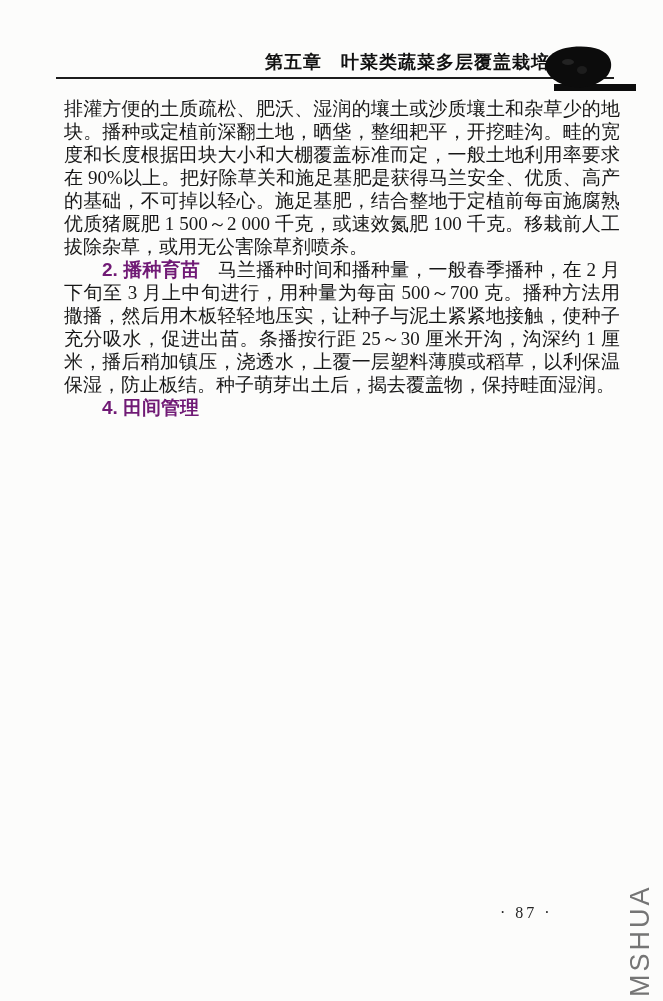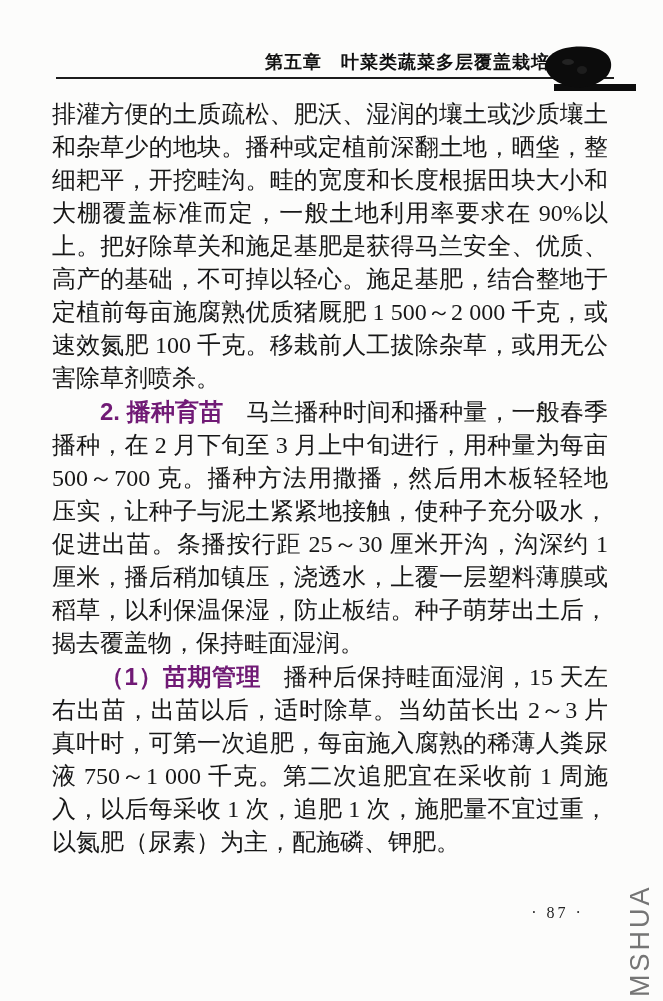--- a/index.html
+++ b/index.html
@@ -43,24 +43,24 @@
     top: 42px;
     left: 538px;
     width: 100px;
     height: 54px;
   }
 
   
   .body-text {
     position: absolute;
     top: 97px;
-    left: 52px;
+    left: 64px;
     width: 556px;
-    font-size: 24px;
-    line-height: 33px;
+    font-size: 19px;
+    line-height: 23px;
     text-align: justify;
     color: #171717;
   }
   .para {
     margin: 0;
     text-indent: 2em;
   }
   .para.no-indent {
     text-indent: 0;
   }
@@ -72,21 +72,20 @@
   .lead:not(:empty) {
     margin-right: 0.95em;
   }
 
   
   .page-number {
     position: absolute;
     top: 904px;
     left: 500px;
     width: 115px;
-    text-align: center;
     font-size: 16px;
     letter-spacing: 3px;
     color: #242424;
   }
   .watermark {
     position: absolute;
     left: 586px;
     top: 924px;
     width: 112px;
     height: 34px;
@@ -116,21 +115,21 @@
   </svg>
 
   <div class="body-text">
     <p class="para no-indent">
       <span class="lead"></span><span>排灌方便的土质疏松、肥沃、湿润的壤土或沙质壤土和杂草少的地块。播种或定植前深翻土地，晒垡，整细耙平，开挖畦沟。畦的宽度和长度根据田块大小和大棚覆盖标准而定，一般土地利用率要求在 90%以上。把好除草关和施足基肥是获得马兰安全、优质、高产的基础，不可掉以轻心。施足基肥，结合整地于定植前每亩施腐熟优质猪厩肥 1 500～2 000 千克，或速效氮肥 100 千克。移栽前人工拔除杂草，或用无公害除草剂喷杀。</span>
     </p>
     <p class="para">
       <span class="lead">2. 播种育苗</span><span>马兰播种时间和播种量，一般春季播种，在 2 月下旬至 3 月上中旬进行，用种量为每亩 500～700 克。播种方法用撒播，然后用木板轻轻地压实，让种子与泥土紧紧地接触，使种子充分吸水，促进出苗。条播按行距 25～30 厘米开沟，沟深约 1 厘米，播后稍加镇压，浇透水，上覆一层塑料薄膜或稻草，以利保温保湿，防止板结。种子萌芽出土后，揭去覆盖物，保持畦面湿润。</span>
     </p>
     <p class="para">
-      <span class="lead">（1）苗期管理</span><span>播种后保持畦面湿润，15 天左右出苗，出苗以后，适时除草。当幼苗长出 2～3 片真叶时，可第一次追肥，每亩施入腐熟的稀薄人粪尿液 750～1 000 千克。第二次追肥宜在采收前 1 周施入，以后每采收 1 次，追肥 1 次，施肥量不宜过重，以氮肥（尿素）为主，配施磷、钾肥。</span>
+      <span class="lead">4. 田间管理</span><span></span>
     </p>
   </div>
 
   <div class="page-number">· 87 ·</div>
 
   <div class="watermark">MSHUA</div>
 
 </div>
 
 </body></html>

